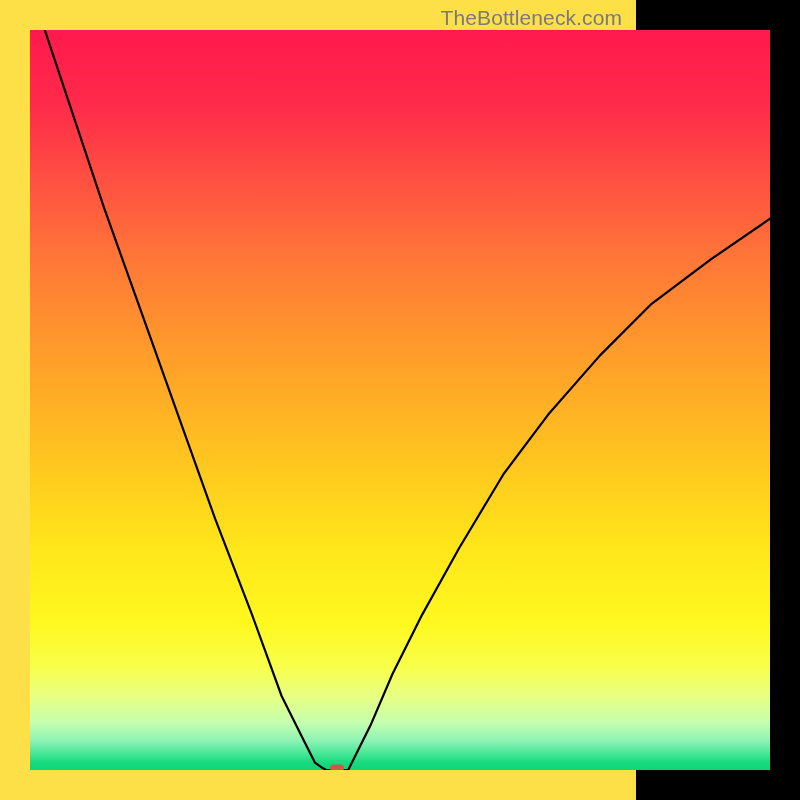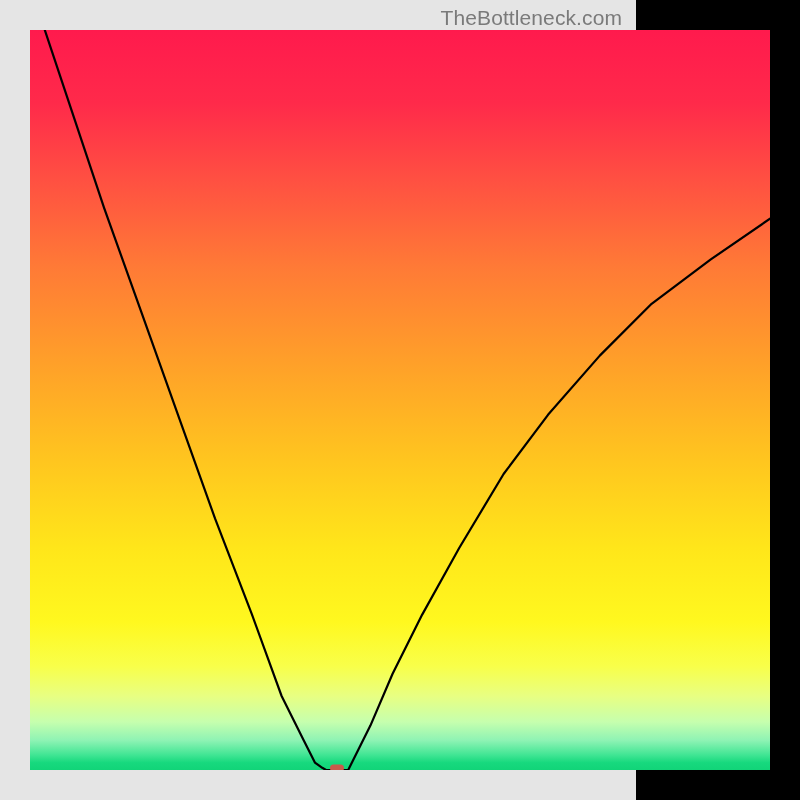--- a/index.html
+++ b/index.html
@@ -8,21 +8,21 @@
     width: 800px;
     height: 800px;
     overflow: hidden;
     background: #000;
     font-family: Arial, Helvetica, sans-serif;
   }
   .frame {
     position: relative;
     width: 636px;
     height: 800px;
-    background: #e5e5e5;
+    background: #fde047;
   }
   .plot {
     position: absolute;
     left: 30px;
     top: 30px;
     width: 740px;
     height: 740px;
     overflow: hidden;
   }
   .heat {

